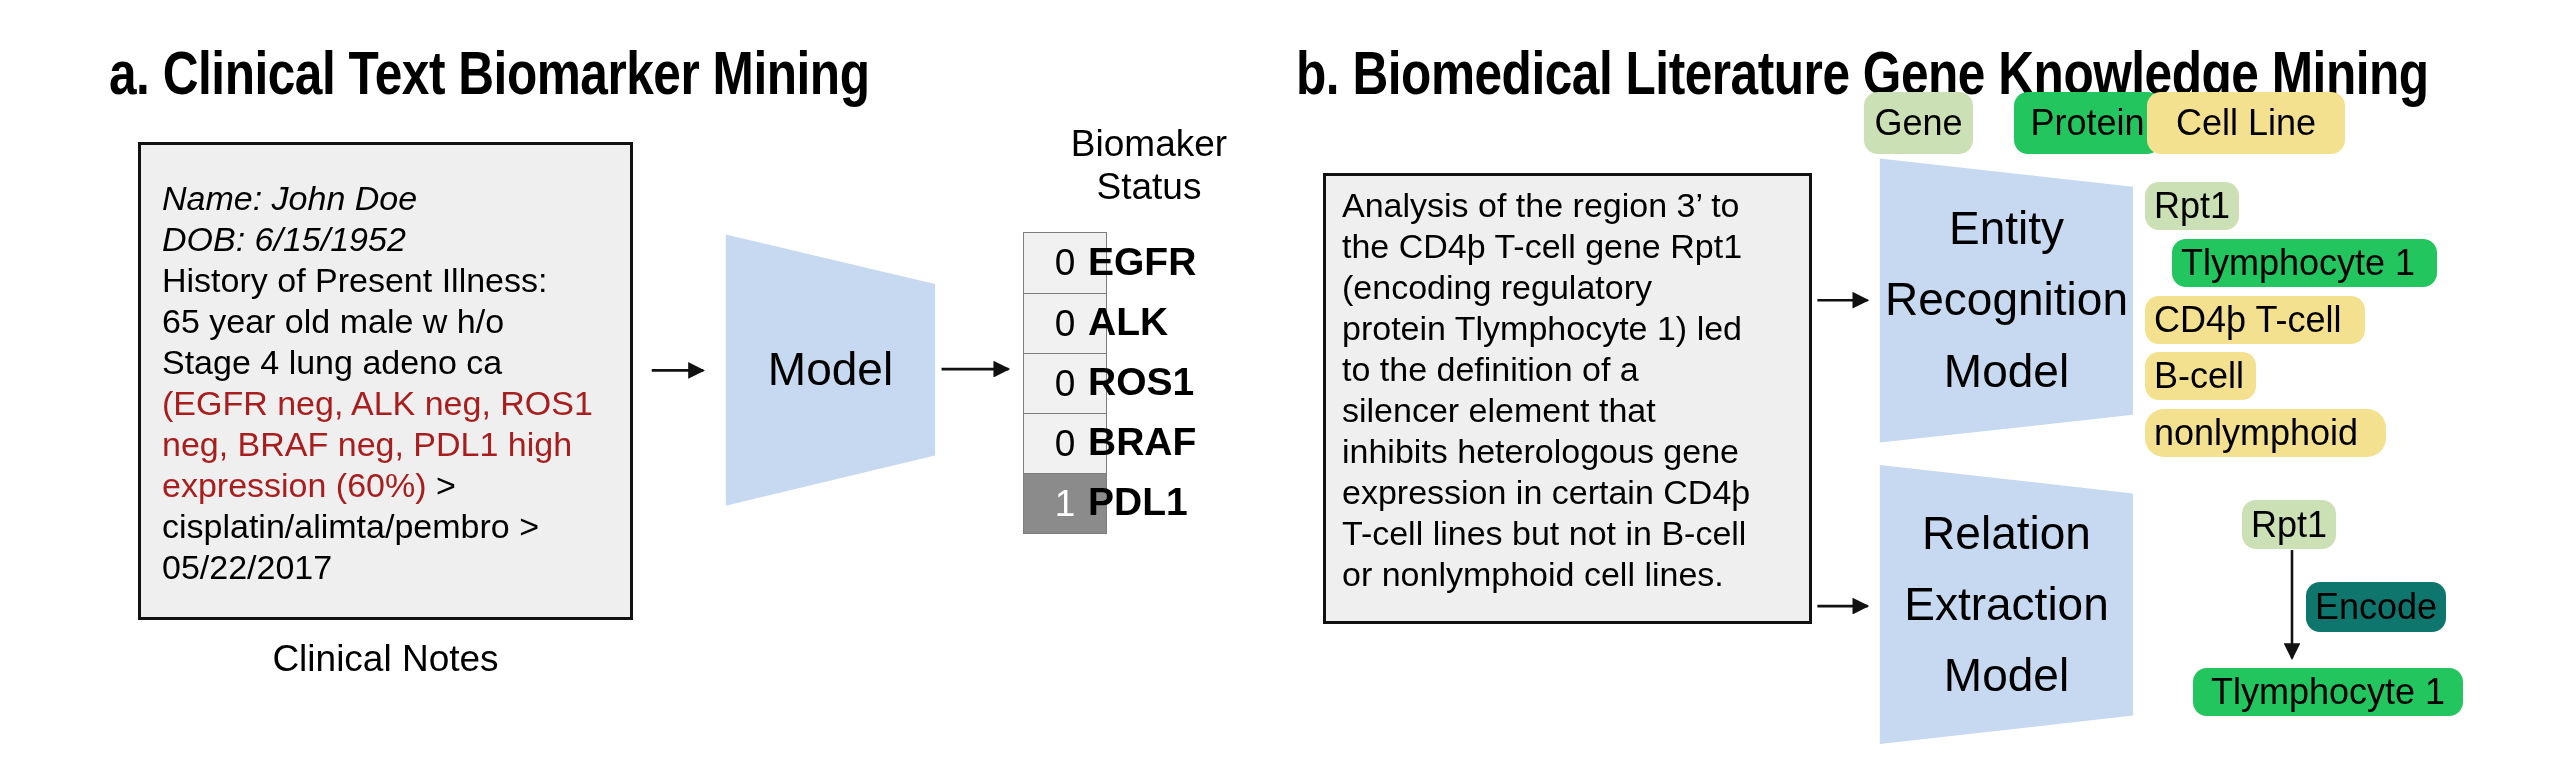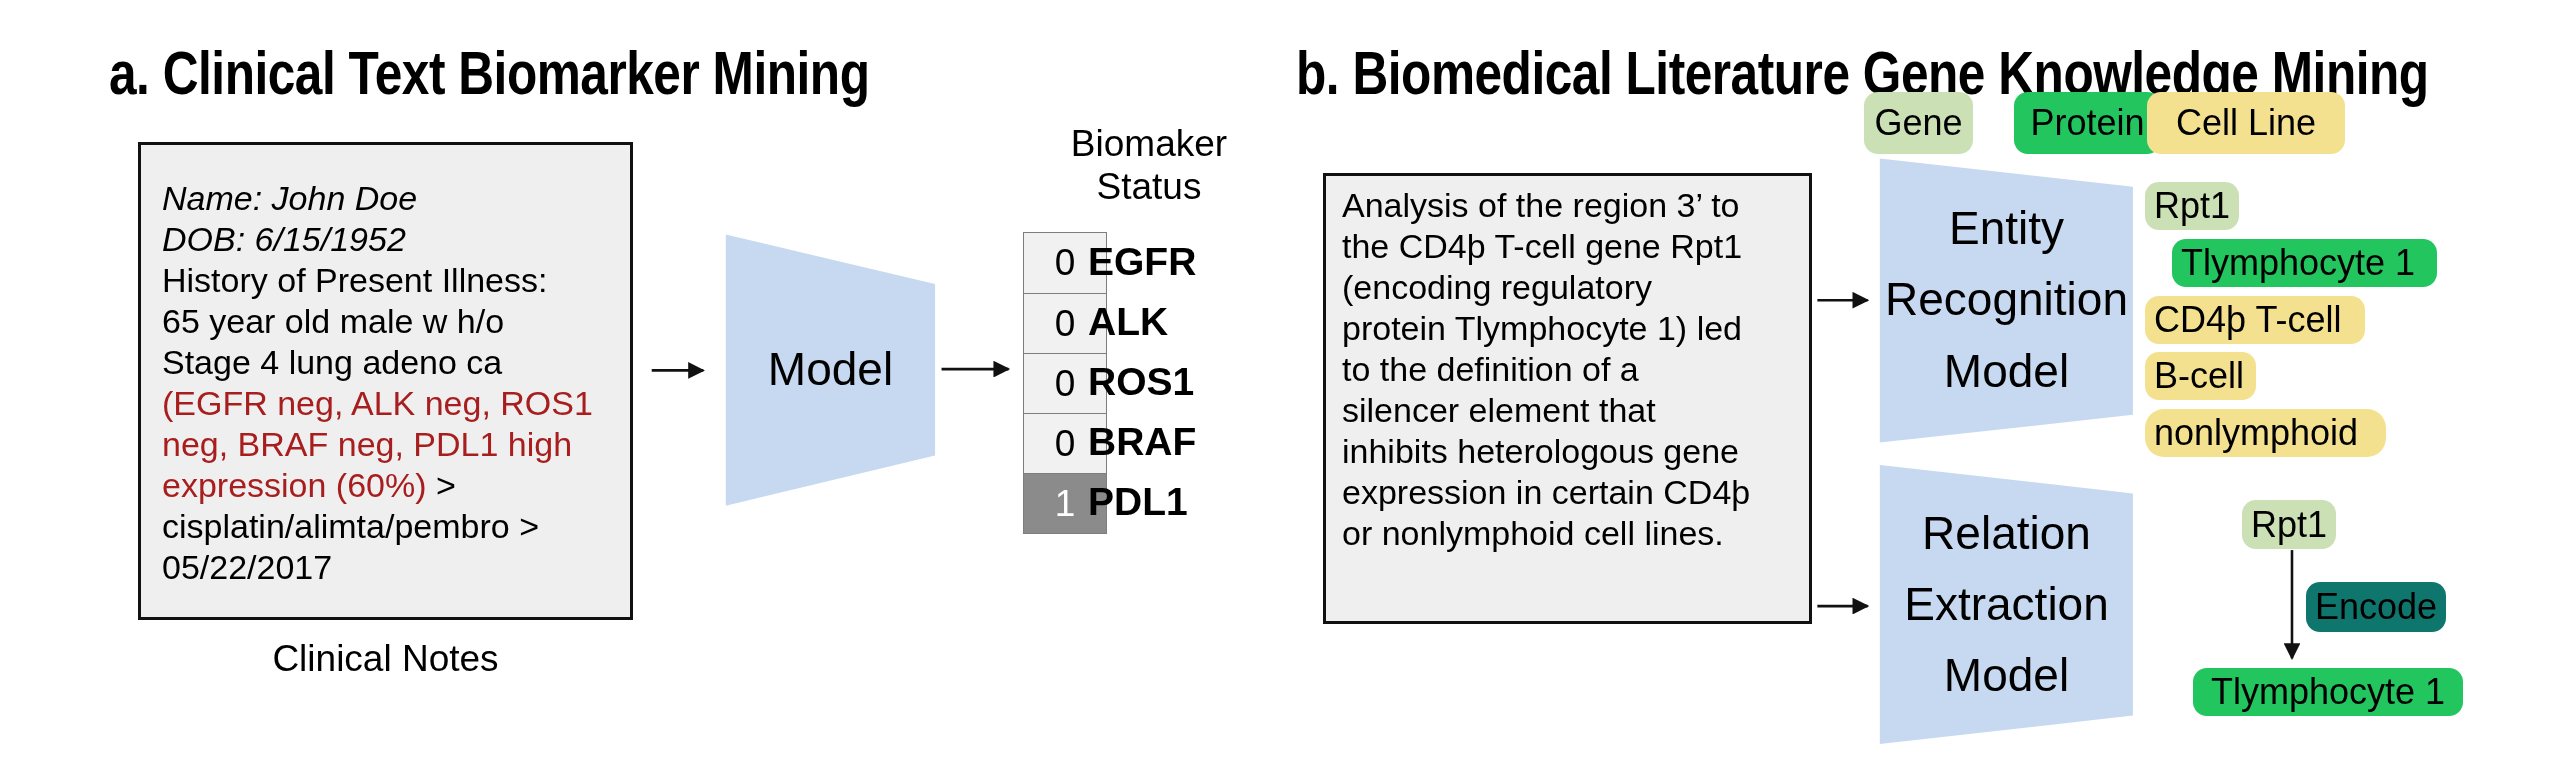--- a/index.html
+++ b/index.html
@@ -196,20 +196,21 @@
   <div id="note-box-b" class="abs note-box"></div>
   <div id="note-b-text" class="abs">
     <div class="note-line">Analysis of the region 3’ to</div>
     <div class="note-line">the CD4þ T-cell gene Rpt1</div>
     <div class="note-line">(encoding regulatory</div>
     <div class="note-line">protein Tlymphocyte 1) led</div>
     <div class="note-line">to the definition of a</div>
     <div class="note-line">silencer element that</div>
     <div class="note-line">inhibits heterologous gene</div>
     <div class="note-line">expression in certain CD4þ</div>
+    <div class="note-line">T-cell lines but not in B-cell</div>
     <div class="note-line">or nonlymphoid cell lines.</div>
   </div>
 
   <div id="ner-label" class="abs model-label">Entity Recognition Model</div>
   <div id="re-label" class="abs model-label">Relation Extraction Model</div>
 
   <div id="ent-0" class="abs chip lefted chip-gene">Rpt1</div>
   <div id="ent-1" class="abs chip lefted chip-protein">Tlymphocyte 1</div>
   <div id="ent-2" class="abs chip lefted chip-cellline">CD4þ T-cell</div>
   <div id="ent-3" class="abs chip lefted chip-cellline">B-cell</div>

